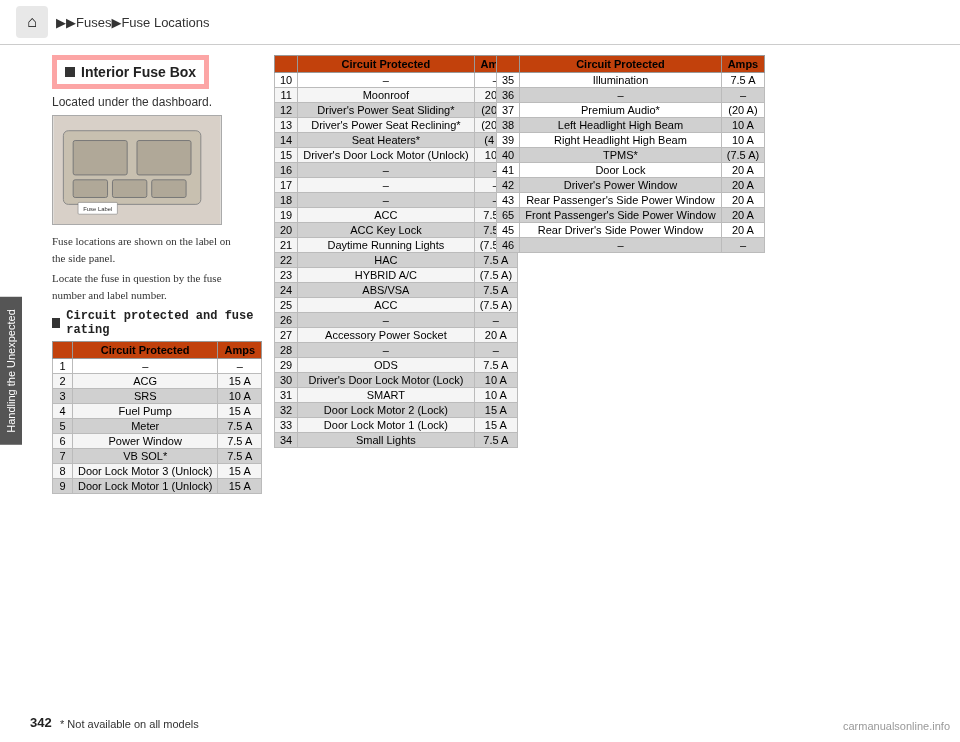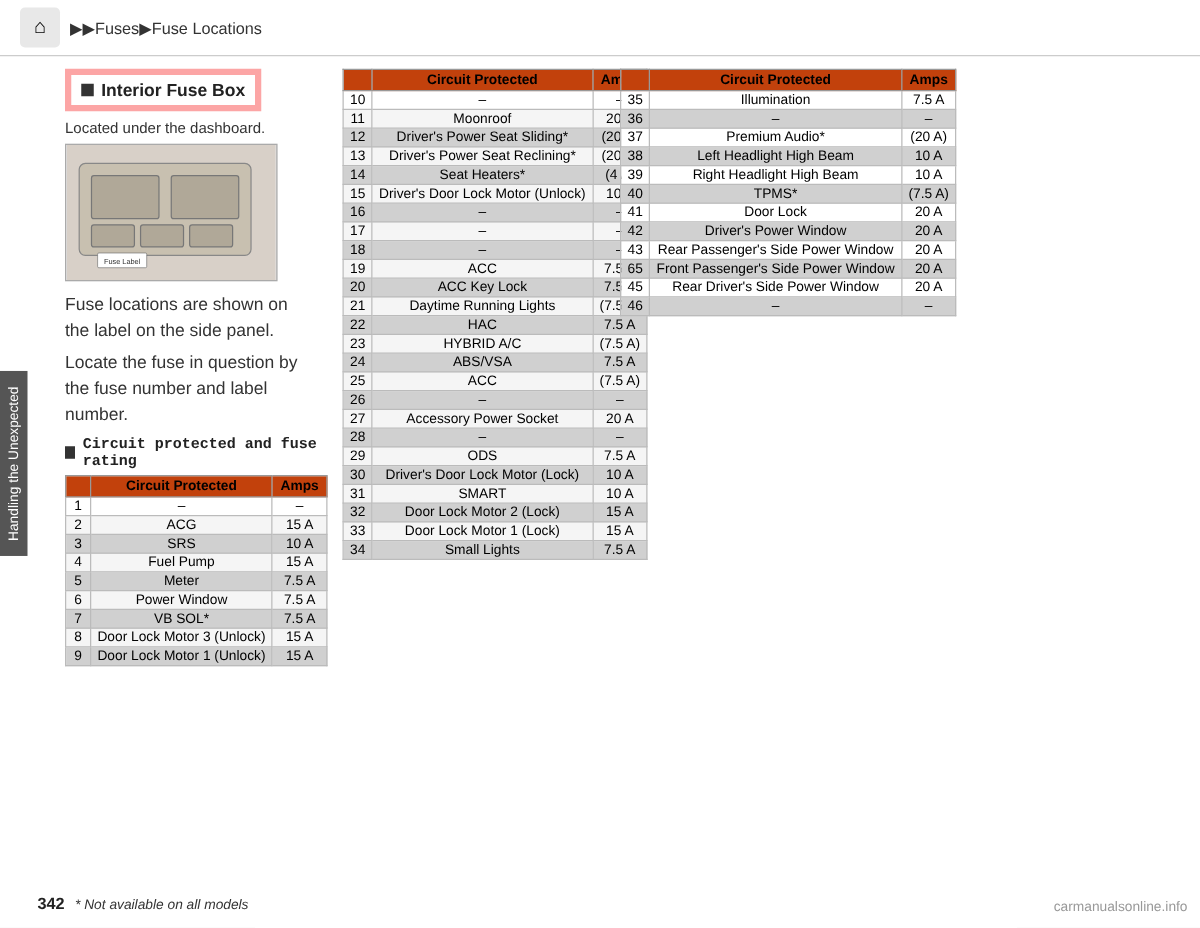--- a/index.html
+++ b/index.html
@@ -94,25 +94,26 @@
       background: #e8e8e8;
       position: relative;
       margin-bottom: 8px;
       overflow: hidden;
     }
     .fuse-diagram svg {
       width: 100%;
       height: 100%;
     }
     .desc-text {
-      font-size: 14px;
+      font-size: 11px;
       color: #333;
       line-height: 1.5;
       max-width: 190px;
       margin-bottom: 4px;
+      font-family: Liberation Serif, serif;
     }
     
     .circuit-section-heading {
       display: flex;
       align-items: center;
       gap: 6px;
       margin-top: 6px;
       margin-bottom: 4px;
       font-family: Liberation Mono, monospace;
     }
@@ -174,21 +175,20 @@
       font-size: 13px;
       font-weight: bold;
       color: #222;
     }
     .footnote {
       position: absolute;
       bottom: 12px;
       left: 60px;
       font-size: 11px;
       color: #333;
-      font-style: italic;
     }
     .watermark {
       position: absolute;
       bottom: 10px;
       right: 10px;
       font-size: 11px;
       color: #999;
     }
   </style>
 </head>

